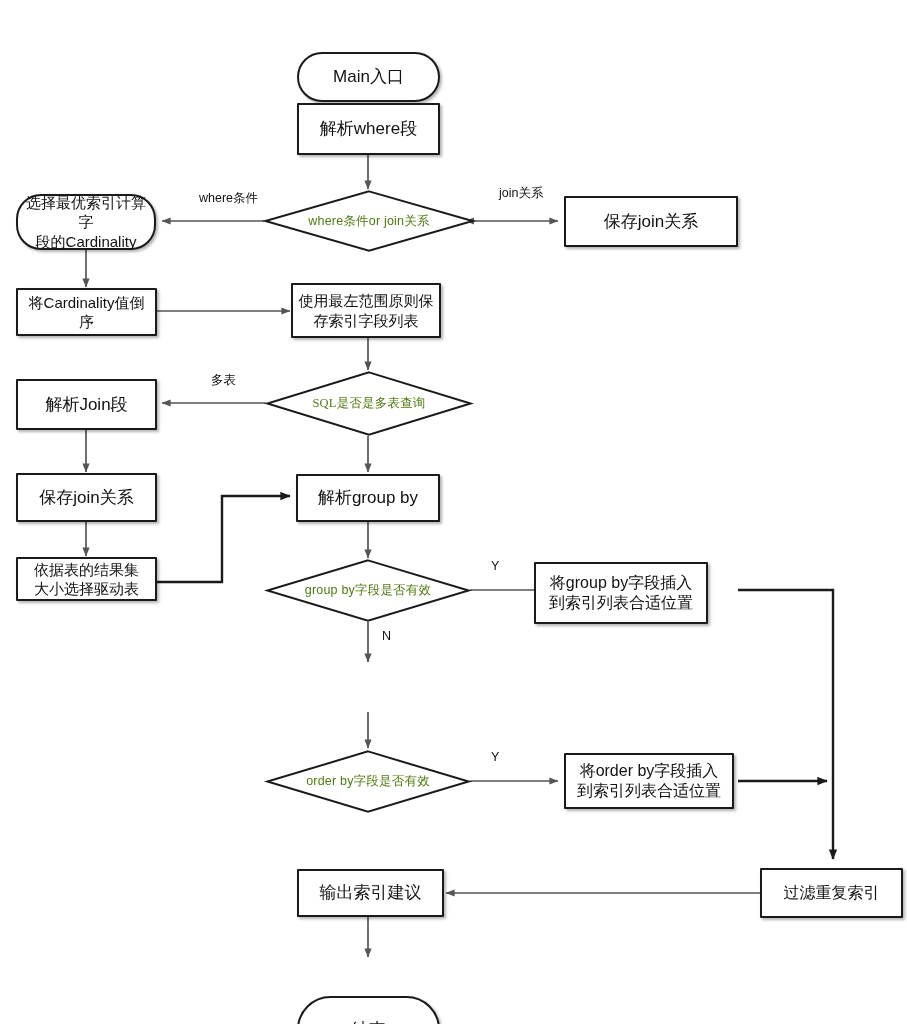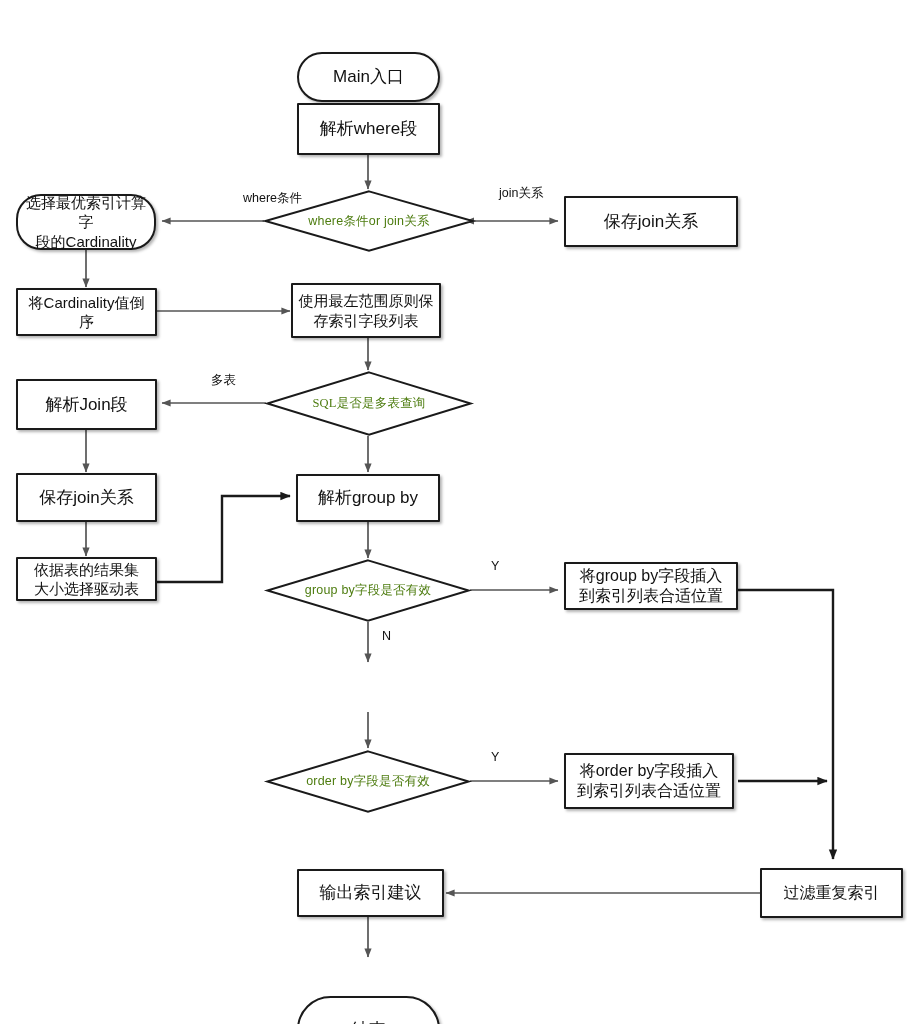--- a/index.html
+++ b/index.html
@@ -214,21 +214,21 @@
     <span class="label">解析group by</span>
   </div>
 
   <div class="decision" style="left:266px; top:559px; width:204px; height:63px;">
     <svg width="204" height="63" viewBox="0 0 204 63" xmlns="http://www.w3.org/2000/svg">
       <polygon points="102,1.4 202.6,31.5 102,61.6 1.4,31.5" fill="#ffffff" stroke="#1a1a1a" stroke-width="2"></polygon>
     </svg>
     <div class="dlabel">group by字段是否有效</div>
   </div>
 
-  <div class="node process f16" style="left:564px; top:562px; width:174px; height:48px;">
+  <div class="node process f16" style="left:534px; top:562px; width:174px; height:62px;">
     <span class="label">将group by字段插入
 到索引列表合适位置</span>
   </div>
 
 
   <div class="decision" style="left:266px; top:750px; width:204px; height:63px;">
     <svg width="204" height="63" viewBox="0 0 204 63" xmlns="http://www.w3.org/2000/svg">
       <polygon points="102,1.4 202.6,31.5 102,61.6 1.4,31.5" fill="#ffffff" stroke="#1a1a1a" stroke-width="2"></polygon>
     </svg>
     <div class="dlabel">order by字段是否有效</div>
@@ -244,21 +244,21 @@
   </div>
 
   <div class="node process f17" style="left:297px; top:869px; width:147px; height:48px;">
     <span class="label">输出索引建议</span>
   </div>
 
   <div class="node terminator f17" style="left:297px; top:959px; width:143px; height:67px;">
     <span class="label">结束</span>
   </div>
 
-  <div class="edge-label" style="left:199px; top:190px;margin-left:44px;">where条件</div>
+  <div class="edge-label" style="left:199px; top:190px;">where条件</div>
 
   <div class="edge-label" style="left:499px; top:185px;">join关系</div>
 
   <div class="edge-label" style="left:211px; top:372px;">多表</div>
 
   <div class="edge-label" style="left:491px; top:559px;">Y</div>
 
   <div class="edge-label" style="left:382px; top:629px;">N</div>
 
   <div class="edge-label" style="left:491px; top:750px;">Y</div>

